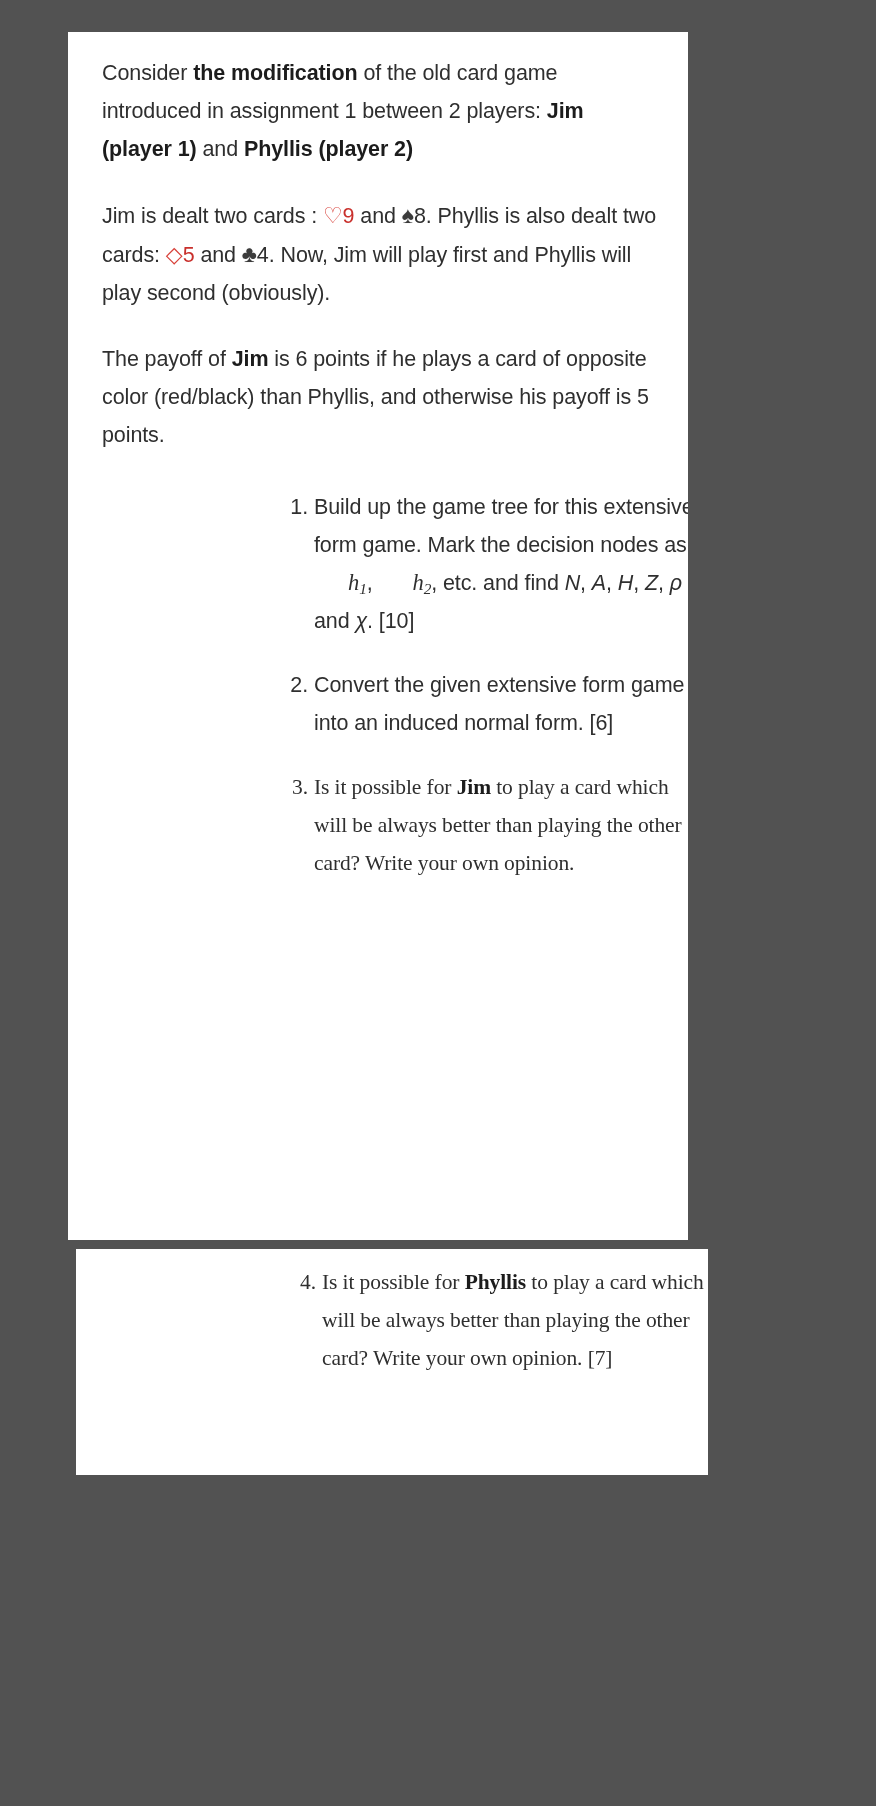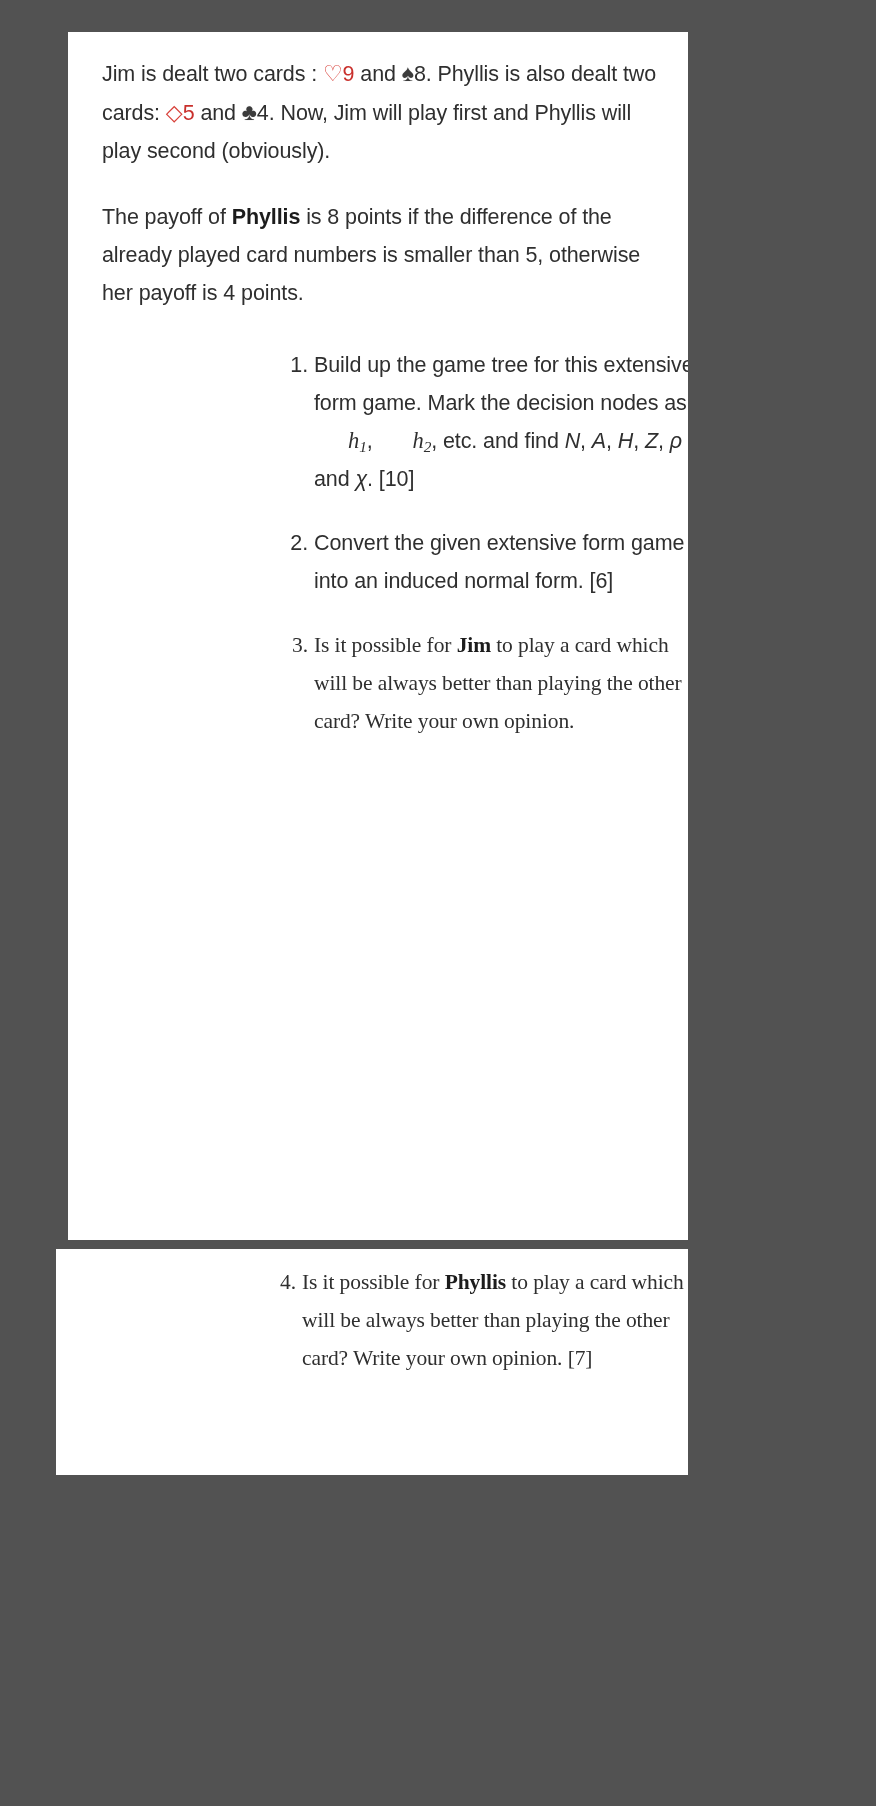--- a/index.html
+++ b/index.html
@@ -24,21 +24,21 @@
 
   #card-primary {
     left: 68px;
     top: 32px;
     width: 620px;
     height: 1208px;
     padding: 22px 30px 0 34px;
   }
 
   #card-secondary {
-    left: 56px;
+    left: 76px;
     top: 1249px;
     width: 632px;
     height: 226px;
     padding: 14px 30px 0 34px;
   }
 
   .para {
     font-size: 21.5px;
     line-height: 38px;
     color: #2f2f2f;
@@ -114,25 +114,26 @@
     vertical-align: -0.28em;
     font-style: italic;
     font-family: "Liberation Serif", serif;
   }
 </style>
 </head>
 <body>
 
 <div class="card" id="card-primary">
 
+  <p class="para"><span>Consider </span><b>the modification</b><span> of the old card game introduced in assignment 1 between 2 players: </span><b>Jim (player 1)</b><span> and </span><b>Phyllis (player 2)</b></p>
 
   <p class="para"><span>Jim is dealt two cards : </span><span class="suit-red">♡</span><span class="num-red">9</span><span> and </span><span class="suit-black">♠</span><span>8</span><span>. Phyllis is also dealt two cards: </span><span class="suit-red">◇</span><span class="num-red">5</span><span> and </span><span class="suit-black">♣</span><span>4</span><span>. Now, Jim will play first and Phyllis will play second (obviously).</span></p>
 
+  <p class="para"><span>The payoff of </span><b>Jim</b><span> is 6 points if he plays a card of opposite color (red/black) than Phyllis, and otherwise his payoff is 5 points.</span></p>
 
-  <p class="para"><span>The payoff of </span><b>Phyllis</b><span> is 8 points if the difference of the already played card numbers is smaller than 5, otherwise her payoff is 4 points.</span></p>
 
   <div class="list-wrap-a">
     <ol class="qlist">
       <li><span>Build up the game tree for this extensive form game. Mark the decision nodes as </span><span class="mvar"><span>h</span><sub>1</sub></span><span>, </span><span class="mvar"><span>h</span><sub>2</sub></span><span>, etc. and find </span><span class="mvar-sans">N</span><span>, </span><span class="mvar-sans">A</span><span>, </span><span class="mvar-sans">H</span><span>, </span><span class="mvar-sans">Z</span><span>, </span><span class="mvar-sans">ρ</span><span> and </span><span class="mvar-sans">χ</span><span>. </span><span>[10]</span></li>
 
       <li><span>Convert the given extensive form game into an induced normal form. </span><span>[6]</span></li>
 
       <li><span>Is it possible for </span><b>Jim</b><span> to play a card which will be always better than playing the other card? Write your own opinion.</span></li>
     </ol>
   </div>

